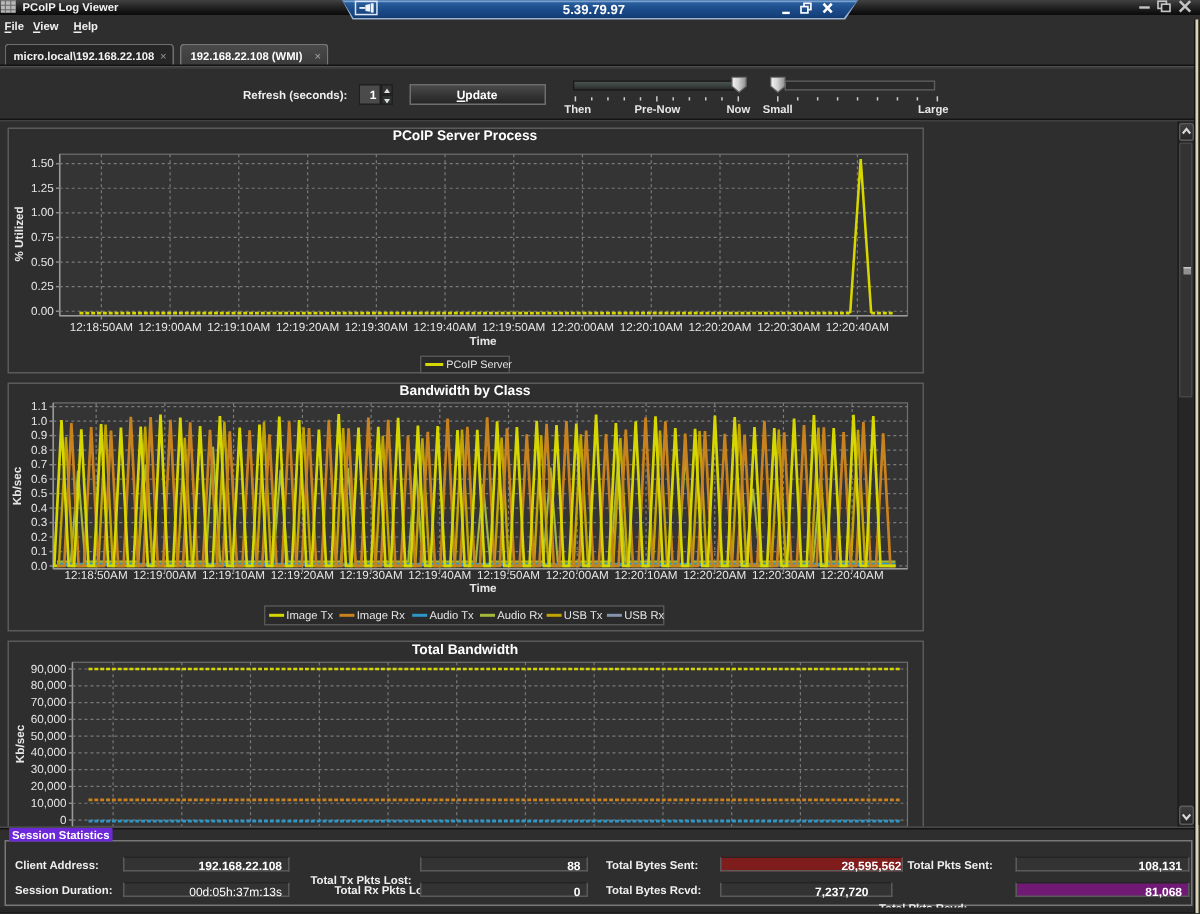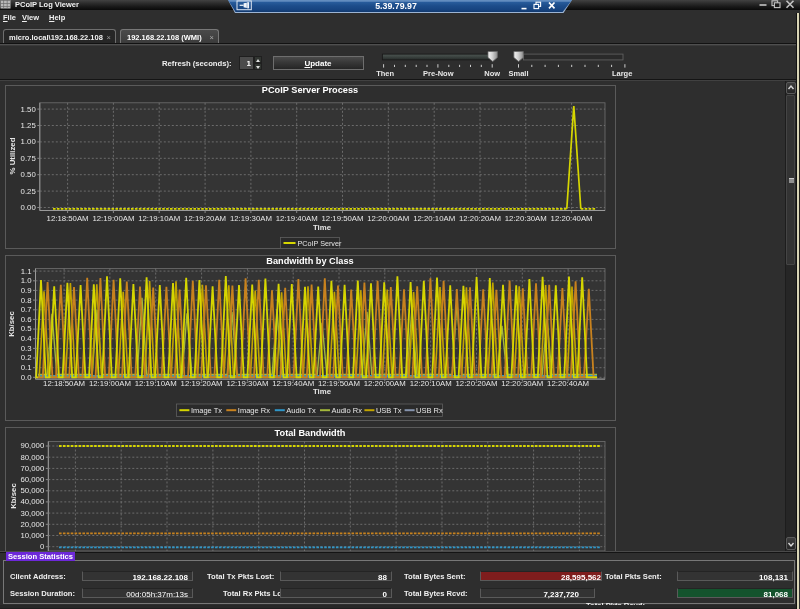--- a/index.html
+++ b/index.html
@@ -340,36 +340,36 @@
     </div>
 <div style="position:absolute;left:786px;top:95px;width:9px;height:170px;background:#333333;border:1px solid #454545;border-radius:1px;"></div>
 <div style="position:absolute;left:788.5px;top:177.5px;width:5px;height:5px;background:#909090;
   border-top:1px solid #c8c8c8;"></div>
 
 <div style="position:absolute;left:3px;top:560px;width:792px;height:44px;border:1px solid #777777;"></div>
 <div style="position:absolute;left:6px;top:552px;padding:0 2px;background:#6d28d9;color:#ffffff;font-size:7.6px;font-weight:bold;">Session Statistics</div>
 <div style="position:absolute;left:0;top:571px;width:800px;height:12px;">
       <div style="position:absolute;left:10px;top:1px;color:#efefef;font-size:7.6px;font-weight:bold;">Client Address:</div>
       <div style="position:absolute;left:82px;width:111px;top:0;height:10px;background:#333333;border:1px solid #5a5a5a;border-top-color:#242424;color:#ffffff;font-size:8px;font-weight:bold;text-align:right;padding:1px 4px 0 0;line-height:9px;">192.168.22.108</div>
-      <div style="position:absolute;left:207px;top:1px;color:#efefef;font-size:7.6px;font-weight:bold;">Total Tx Pkts Lost:</div>
+      <div style="position:absolute;left:207px;top:11px;color:#efefef;font-size:7.6px;font-weight:bold;">Total Tx Pkts Lost:</div>
       <div style="position:absolute;left:280px;width:112px;top:0;height:10px;background:#333333;border:1px solid #5a5a5a;border-top-color:#242424;color:#ffffff;font-size:8px;font-weight:bold;text-align:right;padding:1px 4px 0 0;line-height:9px;">88</div>
       <div style="position:absolute;left:404px;top:1px;color:#efefef;font-size:7.6px;font-weight:bold;">Total Bytes Sent:</div>
       <div style="position:absolute;left:480px;width:122px;top:0;height:10px;background:#7f1d1d;border:1px solid #5a5a5a;border-top-color:#242424;color:#ffffff;font-size:8px;font-weight:bold;text-align:right;padding:1px 0 0 0;line-height:9px;">28,595,562</div>
       <div style="position:absolute;left:605px;top:1px;color:#efefef;font-size:7.6px;font-weight:bold;">Total Pkts Sent:</div>
       <div style="position:absolute;left:677px;width:116px;top:0;height:10px;background:#333333;border:1px solid #5a5a5a;border-top-color:#242424;color:#ffffff;font-size:8px;font-weight:bold;text-align:right;padding:1px 4px 0 0;line-height:9px;">108,131</div>
     </div>
 <div style="position:absolute;left:0;top:587.5px;width:672px;height:12px;">
       <div style="position:absolute;left:10px;top:1px;color:#efefef;font-size:7.6px;font-weight:bold;">Session Duration:</div>
       <div style="position:absolute;left:82px;width:111px;top:0;height:10px;background:#333333;border:1px solid #5a5a5a;border-top-color:#242424;color:#ffffff;font-size:8px;font-weight:normal;text-align:right;padding:1px 4px 0 0;line-height:9px;">00d:05h:37m:13s</div>
       <div style="position:absolute;left:207px;top:1px;color:#efefef;font-size:7.6px;font-weight:bold;margin-left:16px;">Total Rx Pkts Lost:</div>
       <div style="position:absolute;left:280px;width:112px;top:0;height:10px;background:#333333;border:1px solid #5a5a5a;border-top-color:#242424;color:#ffffff;font-size:8px;font-weight:bold;text-align:right;padding:1px 4px 0 0;line-height:9px;">0</div>
       <div style="position:absolute;left:404px;top:1px;color:#efefef;font-size:7.6px;font-weight:bold;">Total Bytes Rcvd:</div>
       <div style="position:absolute;left:480px;width:115px;top:0;height:10px;background:#333333;border:1px solid #5a5a5a;border-top-color:#242424;color:#ffffff;font-size:8px;font-weight:bold;text-align:right;padding:1px 15px 0 0;line-height:9px;">7,237,720</div>
       <div style="position:absolute;left:586px;top:1px;color:#efefef;font-size:7.6px;font-weight:bold;margin-top:12px;">Total Pkts Rcvd:</div>
-      <div style="position:absolute;left:677px;width:116px;top:0;height:10px;background:#14532d;border:1px solid #5a5a5a;border-top-color:#242424;color:#ffffff;font-size:8px;font-weight:bold;text-align:right;padding:1px 4px 0 0;line-height:9px;">81,068</div>
+      <div style="position:absolute;left:677px;width:116px;top:0;height:10px;background:#701a75;border:1px solid #5a5a5a;border-top-color:#242424;color:#ffffff;font-size:8px;font-weight:bold;text-align:right;padding:1px 4px 0 0;line-height:9px;">81,068</div>
     </div>
 <div style="position:absolute;left:0;top:605px;width:797px;height:3px;background:#272727;"></div>
 <div style="position:absolute;left:0;top:608px;width:797px;height:1px;background:#1d1d1d;"></div>
 
 <div style="position:absolute;left:796px;top:13px;width:1px;height:596px;background:#111111;"></div>
 <div style="position:absolute;left:797px;top:13px;width:2px;height:596px;background:#d9d5b6;"></div>
 <div style="position:absolute;left:799px;top:13px;width:1px;height:537px;background:#23211a;"></div>
 
 <svg width="352" height="14" style="position:absolute;left:224px;top:0;" font-family="Liberation Sans, sans-serif">
       <defs>

